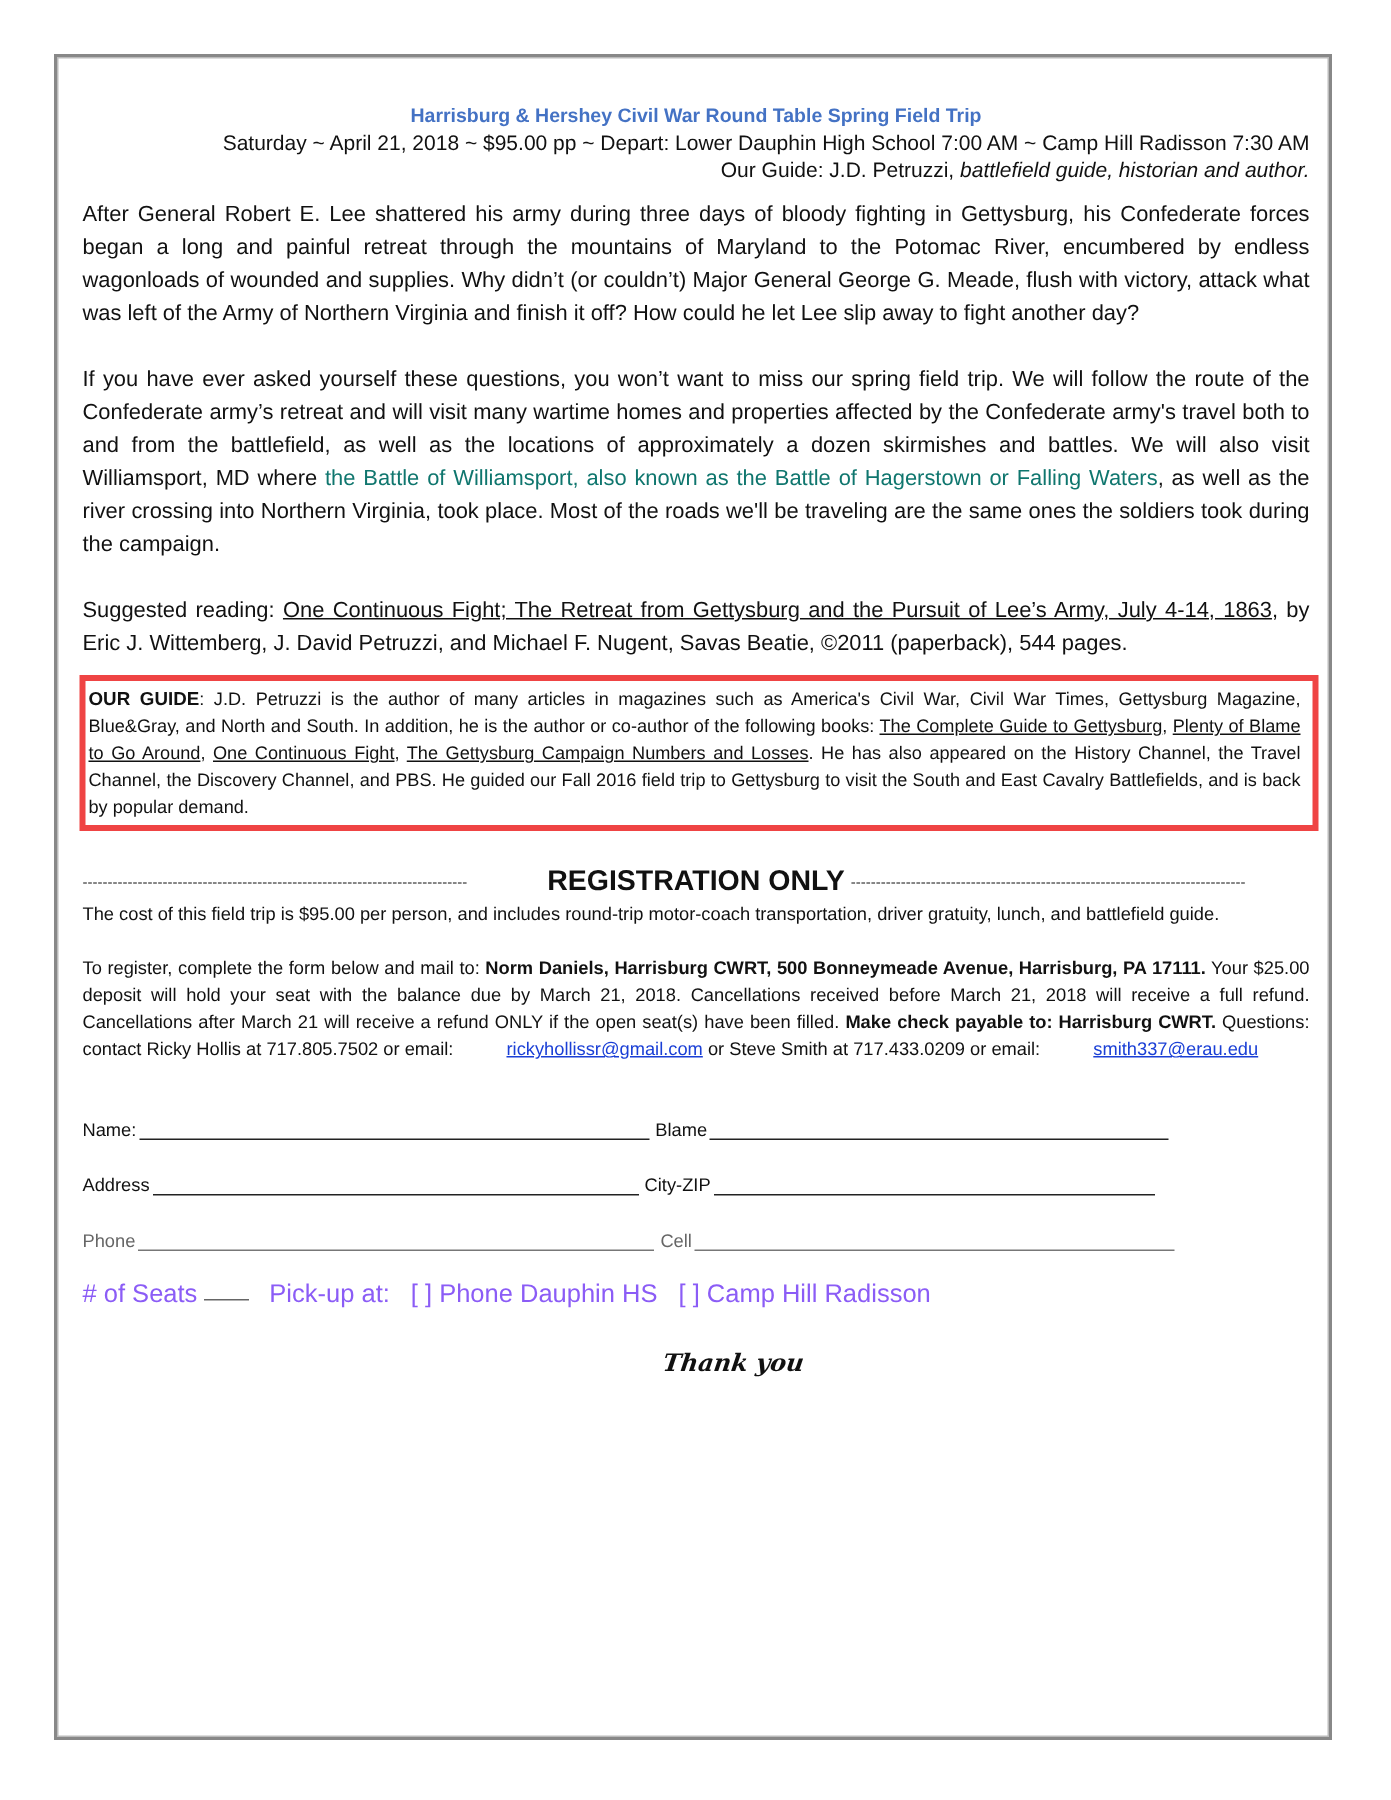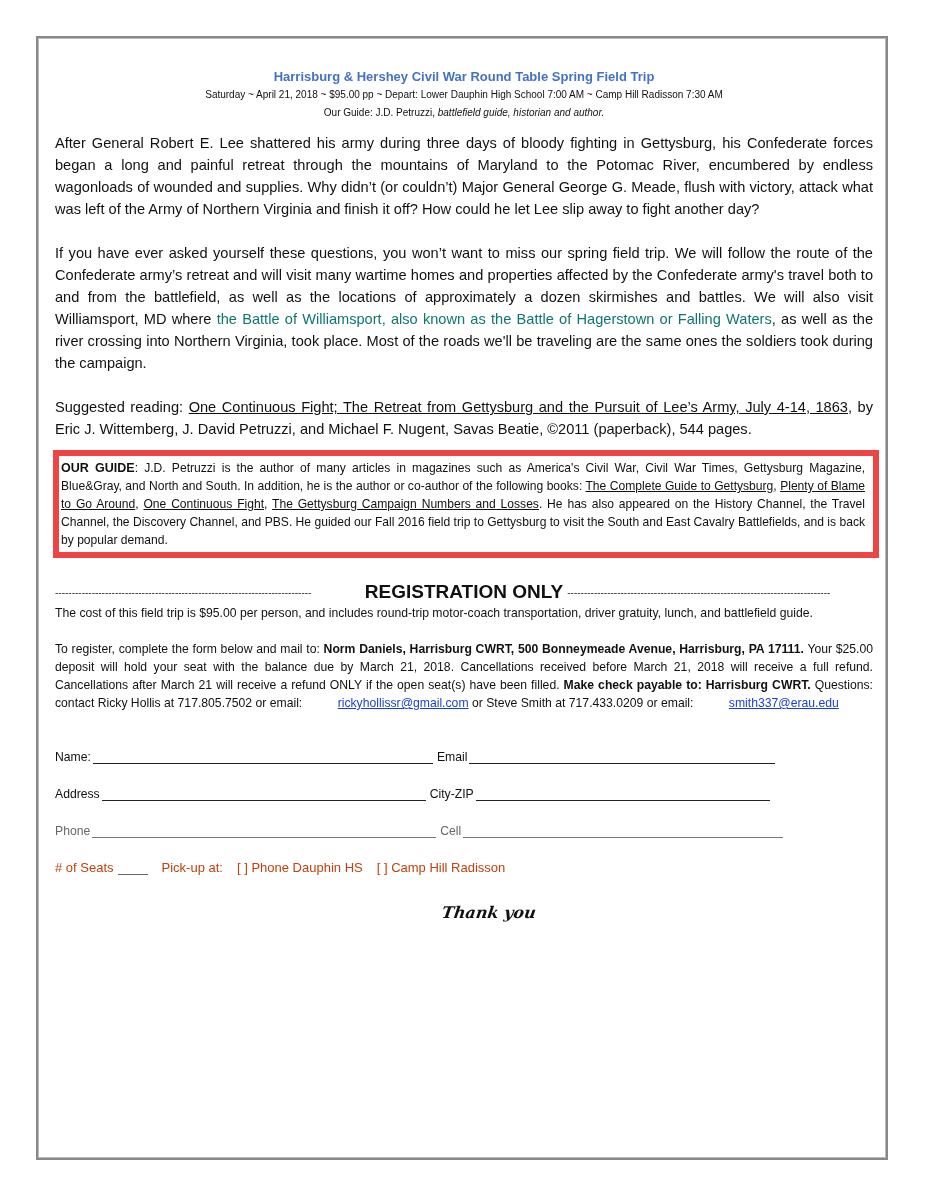--- a/index.html
+++ b/index.html
@@ -40,40 +40,40 @@
     }
     .headline {
       text-align: center;
       color: #d41c1c;
       font-weight: bold;
       font-size: 22px;
       line-height: 28px;
       letter-spacing: 0.2px;
     }
     .subline {
-      text-align: center;
-      font-size: 10px;
+      text-align: right;
+      font-size: 14px;
       line-height: 18px;
     }
     .subline em { font-style: italic; }
     .para {
       font-size: 14.6px;
       line-height: 22px;
       text-align: justify;
       margin: 0;
     }
     .para.first { margin-top: 10px; }
     .para.gap { margin-top: 22px; }
     .gray-text { color: #0f766e; }
     .u { text-decoration: underline; }
     .guide-box {
       margin-top: 10px;
       margin-left: -2px;
       width: 826px;
-      border: 6px solid #ef4444;
+      border: 4px solid #ef4444;
       padding: 3px 0 3px 0;
       box-sizing: border-box;
     }
     .guide-box p {
       margin: 0;
       font-size: 12.1px;
       line-height: 18px;
       text-align: justify;
       padding: 0 8px 0 0;
       margin-left: 2px;
@@ -126,24 +126,24 @@
     .field-row .lbl { white-space: nowrap; }
     .field-row .line {
       border-bottom: 1px solid #222;
       height: 14px;
       margin-left: 2px;
       margin-right: 4px;
     }
     .field-row.gray .lbl { color: #666; }
     .field-row.gray .line { border-bottom-color: #777; }
     .seats-row {
-      font-size: 13px;
-      color: #c2410c;
+      font-size: 17px;
+      color: #8b5cf6;
       display: flex;
-      align-items: flex-end;
+      align-items: flex-start;
       height: 18px;
     }
     .seats-row .short-line {
       display: inline-block;
       width: 30px;
       border-bottom: 1px solid #666;
       height: 13px;
       margin: 0 14px 0 4px;
     }
     .seats-row .sp { margin-left: 14px; }
@@ -196,21 +196,21 @@
   <p class="small-para">The cost of this field trip is $95.00 per person, and includes round-trip motor-coach transportation, driver gratuity, lunch, and battlefield guide.</p>
 
   <p class="small-para gap">
     <span>To register, complete the form below and mail to:   </span><b>Norm Daniels, Harrisburg CWRT, 500 Bonneymeade Avenue, Harrisburg, PA 17111.</b><span>  Your $25.00 deposit will hold your seat with the balance due by March 21, 2018.  Cancellations received before March 21, 2018 will receive a full refund.  Cancellations after March 21 will receive a refund ONLY if the open seat(s) have been filled. </span><b>Make check payable to: Harrisburg CWRT.</b><span>  Questions:  contact Ricky Hollis at 717.805.7502 or email: </span><a>rickyhollissr@gmail.com</a><span> or Steve Smith at 717.433.0209 or email: </span><a>smith337@erau.edu</a>
   </p>
 
   <div class="form-fields">
     <div class="field-row">
       <span class="lbl">Name: </span>
       <span class="line" style="width:340px"></span>
-      <span class="lbl">Email</span>
+      <span class="lbl">Blame</span>
       <span class="line" style="width:306px"></span>
     </div>
     <div class="field-row">
       <span class="lbl">Address</span>
       <span class="line" style="width:324px"></span>
       <span class="lbl">City-ZIP</span>
       <span class="line" style="width:294px"></span>
     </div>
     <div class="field-row gray">
       <span class="lbl">Phone</span>

